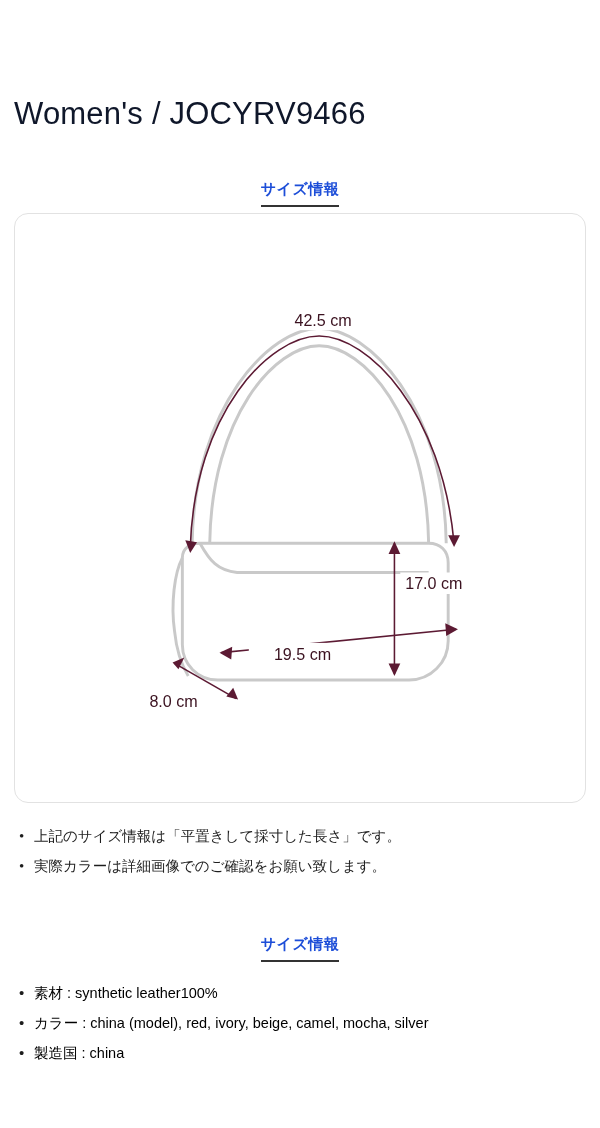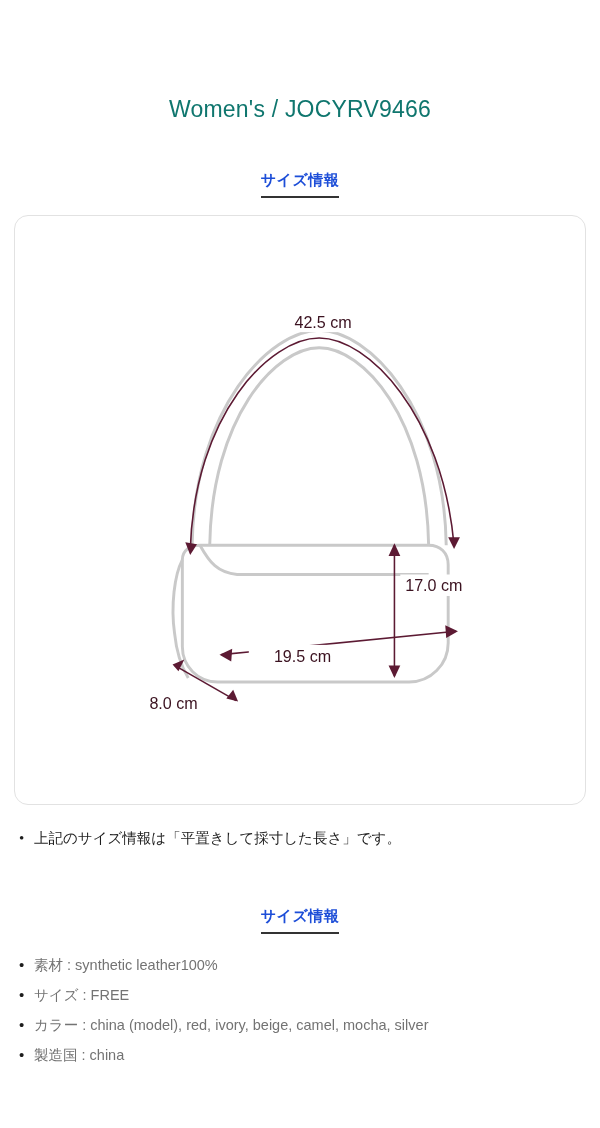--- a/index.html
+++ b/index.html
@@ -13,42 +13,42 @@
     font-family: "Liberation Sans", sans-serif;
     color: #111111;
     -webkit-font-smoothing: antialiased;
   }
   .page {
     width: 600px;
     box-sizing: border-box;
     padding: 0 14px;
   }
   .product-title {
-    text-align: center;
-    font-size: 23px;
+    text-align: left;
+    font-size: 31px;
     font-weight: 400;
-    color: #0f766e;
+    color: #0f172a;
     margin: 96px 0 0 0;
     letter-spacing: 0.2px;
   }
   .section-heading-wrap {
     text-align: center;
     margin-top: 48px;
   }
   .section-heading {
     display: inline-block;
     font-size: 15px;
     font-weight: 700;
     color: #1d4ed8;
     padding-bottom: 6px;
     border-bottom: 2px solid #333333;
     letter-spacing: 0.5px;
   }
   .diagram-card {
-    margin-top: 17px;
+    margin-top: 6px;
     border: 1px solid #e2e2e2;
     border-radius: 14px;
     height: 588px;
     position: relative;
     overflow: hidden;
     background: #ffffff;
     padding-left: 11px;
   }
   .diagram-card svg {
     display: block;
@@ -79,21 +79,21 @@
   .specs {
     margin: 16px 0 0 0;
     padding: 0;
     list-style: none;
   }
   .specs li {
     position: relative;
     padding-left: 20px;
     font-size: 14.5px;
     line-height: 30px;
-    color: #737373;
+    color: #000000;
   }
   .specs li::before {
     content: "•";
     position: absolute;
     left: 5px;
     top: 0;
     color: #1d1d1d;
     font-size: 15px;
   }
   .spec-heading-wrap {
@@ -152,26 +152,26 @@
       <polygon points="150,452 162,447 156,459" fill="#5c1a33"></polygon>
       <polygon points="217,490 205,487 212,478" fill="#5c1a33"></polygon>
       <rect x="108" y="480" width="86" height="22" fill="#ffffff"></rect>
       <text class="dim-label" x="151" y="498" text-anchor="middle" font-size="16.5">8.0 cm</text>
 
     </svg>
   </div>
 
   <ul class="notes">
     <li>上記のサイズ情報は「平置きして採寸した長さ」です。</li>
+    <li>実際カラーは詳細画像でのご確認をお願い致します。</li>
   </ul>
 
   <div class="spec-heading-wrap">
     <span class="section-heading">サイズ情報</span>
   </div>
 
   <ul class="specs">
     <li>素材 : synthetic leather100%</li>
-    <li>サイズ : FREE</li>
     <li>カラー : china (model),  red,  ivory,  beige,  camel,  mocha,  silver</li>
     <li>製造国 : china</li>
   </ul>
 
 </div>
 
 </body></html>

